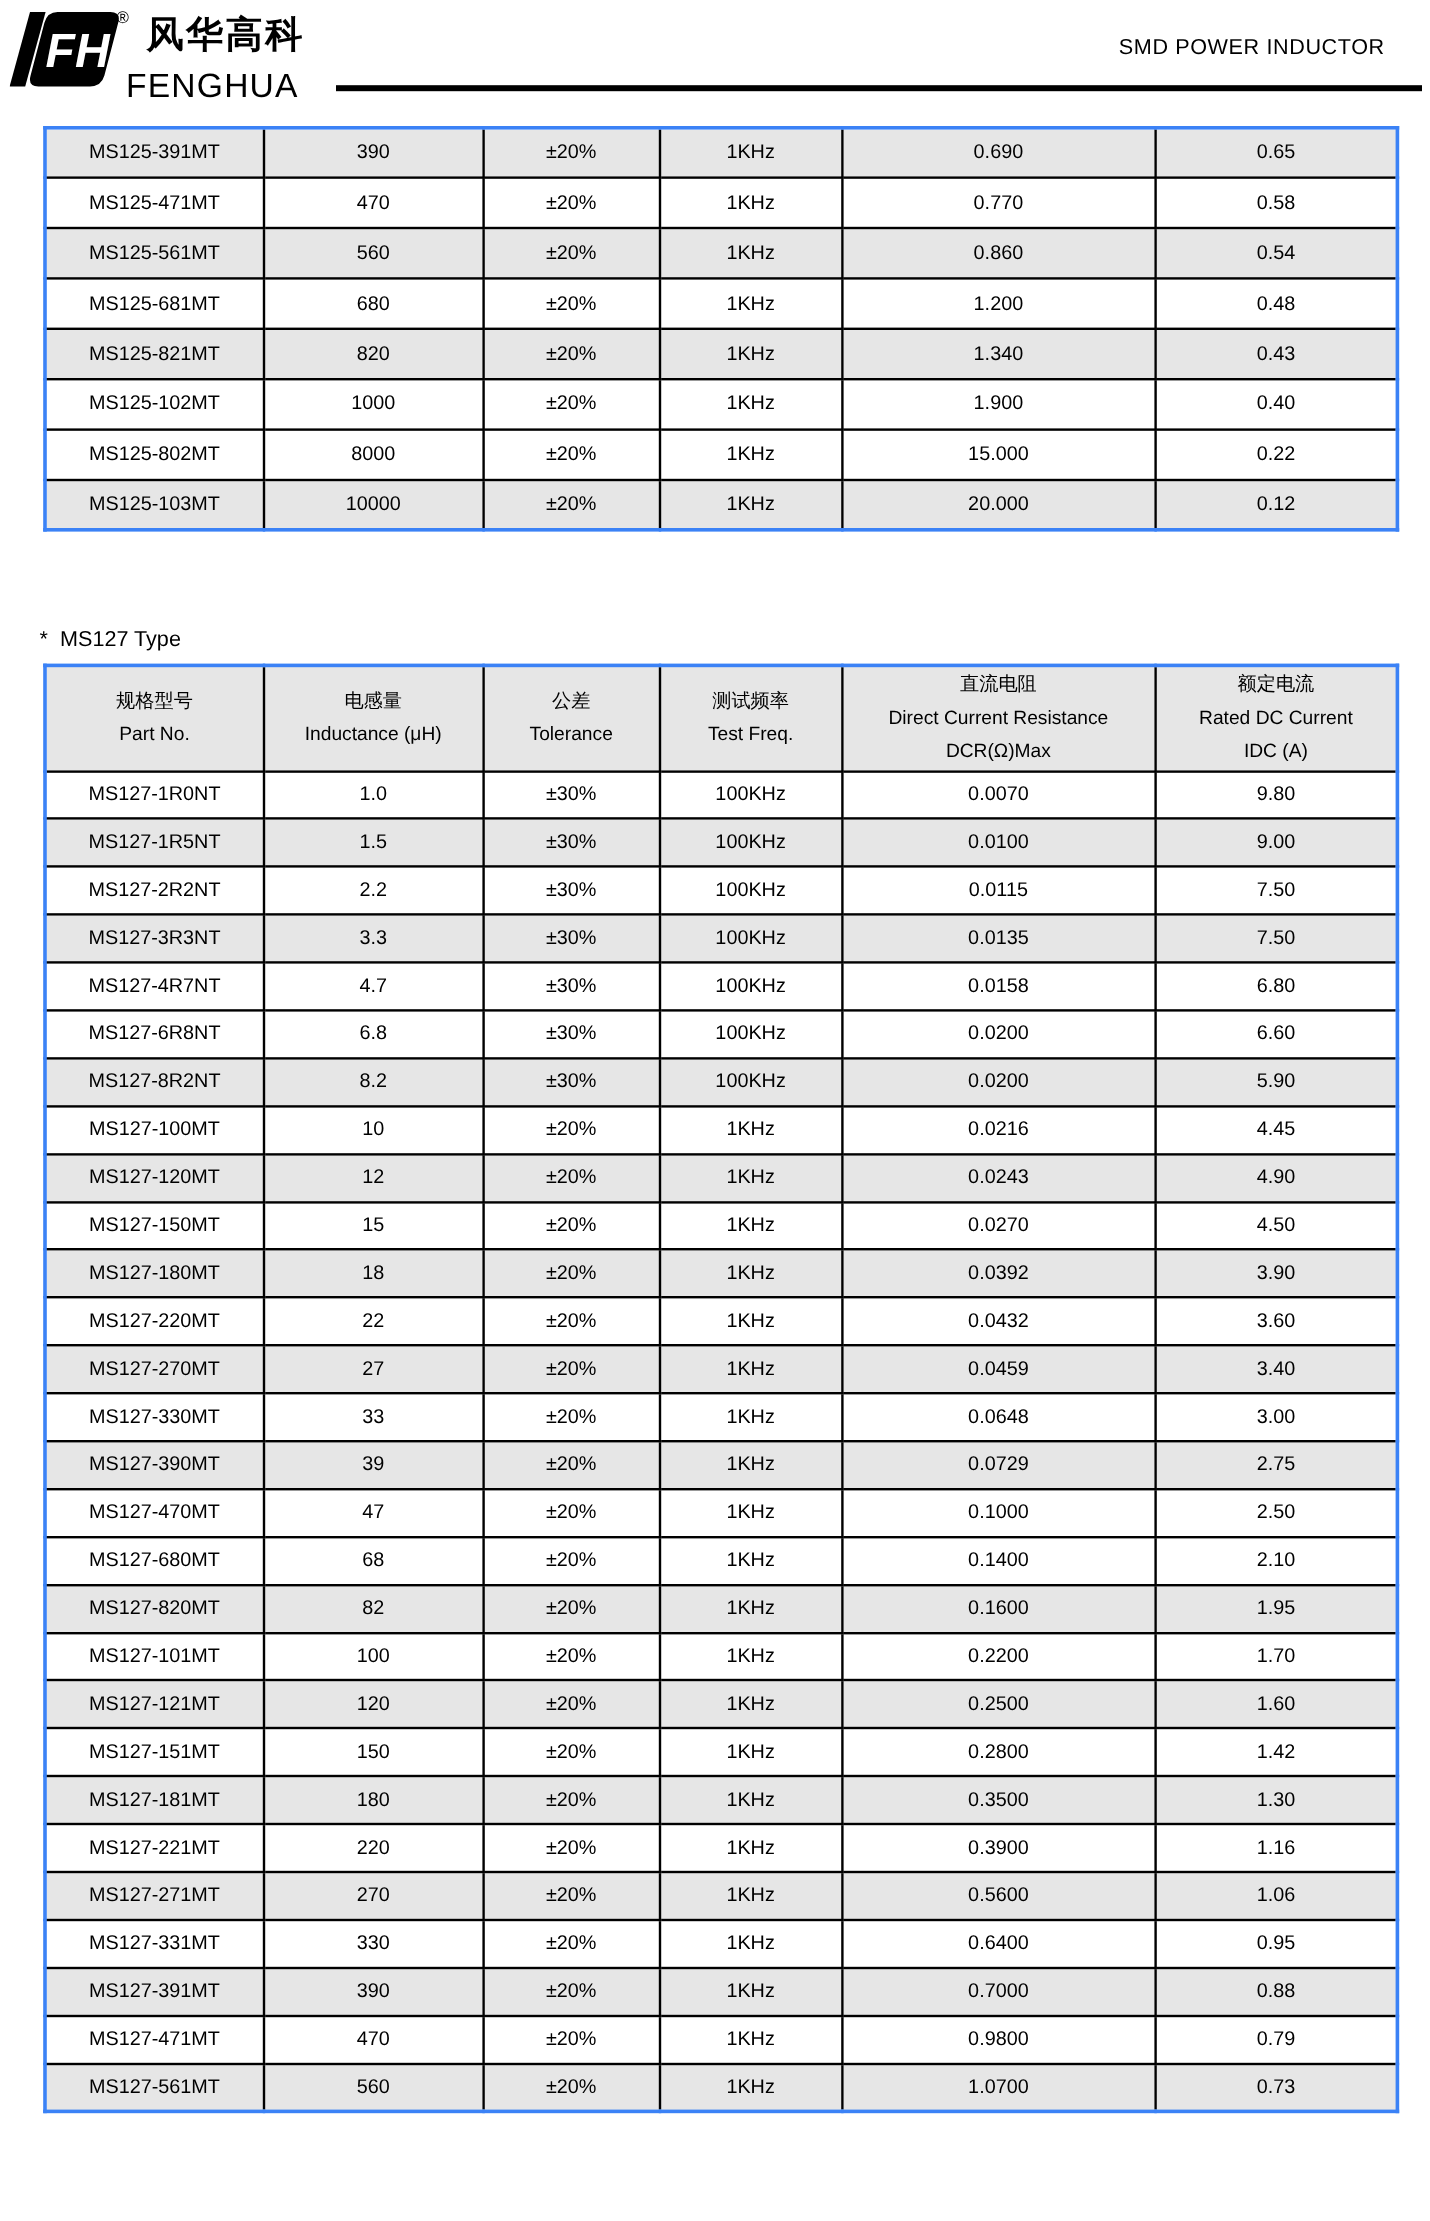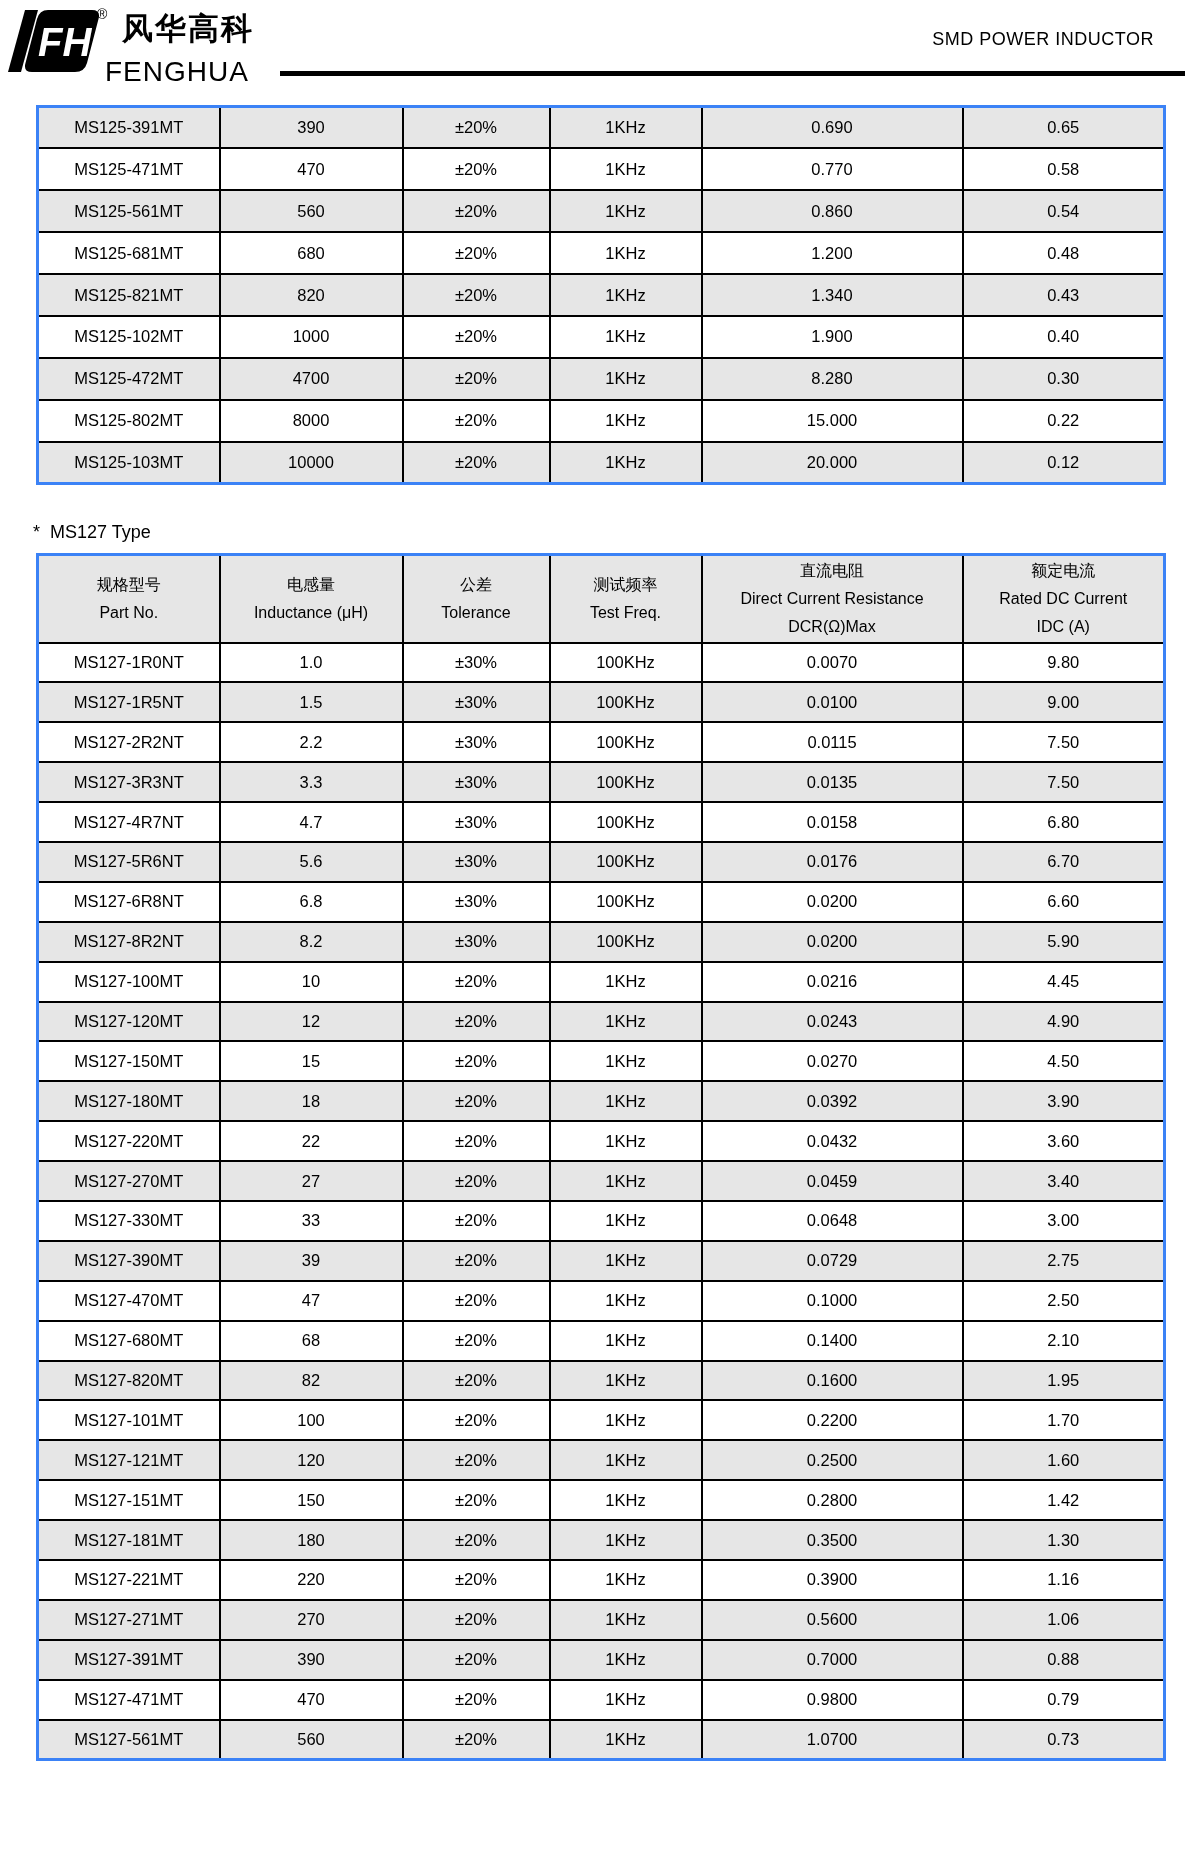--- a/index.html
+++ b/index.html
@@ -114,28 +114,20 @@
           <td>0.43</td>
         </tr>
         <tr>
           <td>MS125-102MT</td>
           <td>1000</td>
           <td>±20%</td>
           <td>1KHz</td>
           <td>1.900</td>
           <td>0.40</td>
         </tr>
-        <tr class="shaded">
-          <td>MS125-472MT</td>
-          <td>4700</td>
-          <td>±20%</td>
-          <td>1KHz</td>
-          <td>8.280</td>
-          <td>0.30</td>
-        </tr>
         <tr>
           <td>MS125-802MT</td>
           <td>8000</td>
           <td>±20%</td>
           <td>1KHz</td>
           <td>15.000</td>
           <td>0.22</td>
         </tr>
         <tr class="shaded">
           <td>MS125-103MT</td>
@@ -225,28 +217,20 @@
           <td>7.50</td>
         </tr>
         <tr>
           <td>MS127-4R7NT</td>
           <td>4.7</td>
           <td>±30%</td>
           <td>100KHz</td>
           <td>0.0158</td>
           <td>6.80</td>
         </tr>
-        <tr class="shaded">
-          <td>MS127-5R6NT</td>
-          <td>5.6</td>
-          <td>±30%</td>
-          <td>100KHz</td>
-          <td>0.0176</td>
-          <td>6.70</td>
-        </tr>
         <tr>
           <td>MS127-6R8NT</td>
           <td>6.8</td>
           <td>±30%</td>
           <td>100KHz</td>
           <td>0.0200</td>
           <td>6.60</td>
         </tr>
         <tr class="shaded">
           <td>MS127-8R2NT</td>
@@ -385,20 +369,28 @@
           <td>1.16</td>
         </tr>
         <tr class="shaded">
           <td>MS127-271MT</td>
           <td>270</td>
           <td>±20%</td>
           <td>1KHz</td>
           <td>0.5600</td>
           <td>1.06</td>
         </tr>
+        <tr>
+          <td>MS127-331MT</td>
+          <td>330</td>
+          <td>±20%</td>
+          <td>1KHz</td>
+          <td>0.6400</td>
+          <td>0.95</td>
+        </tr>
         <tr class="shaded">
           <td>MS127-391MT</td>
           <td>390</td>
           <td>±20%</td>
           <td>1KHz</td>
           <td>0.7000</td>
           <td>0.88</td>
         </tr>
         <tr>
           <td>MS127-471MT</td>

